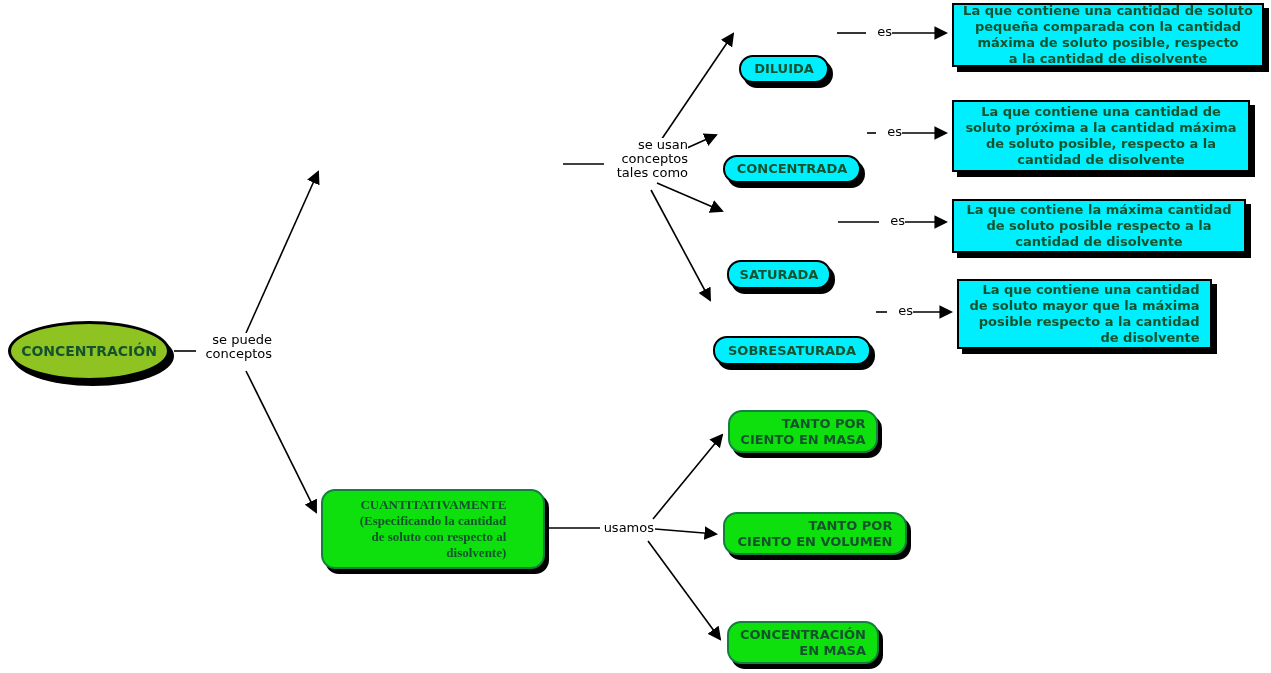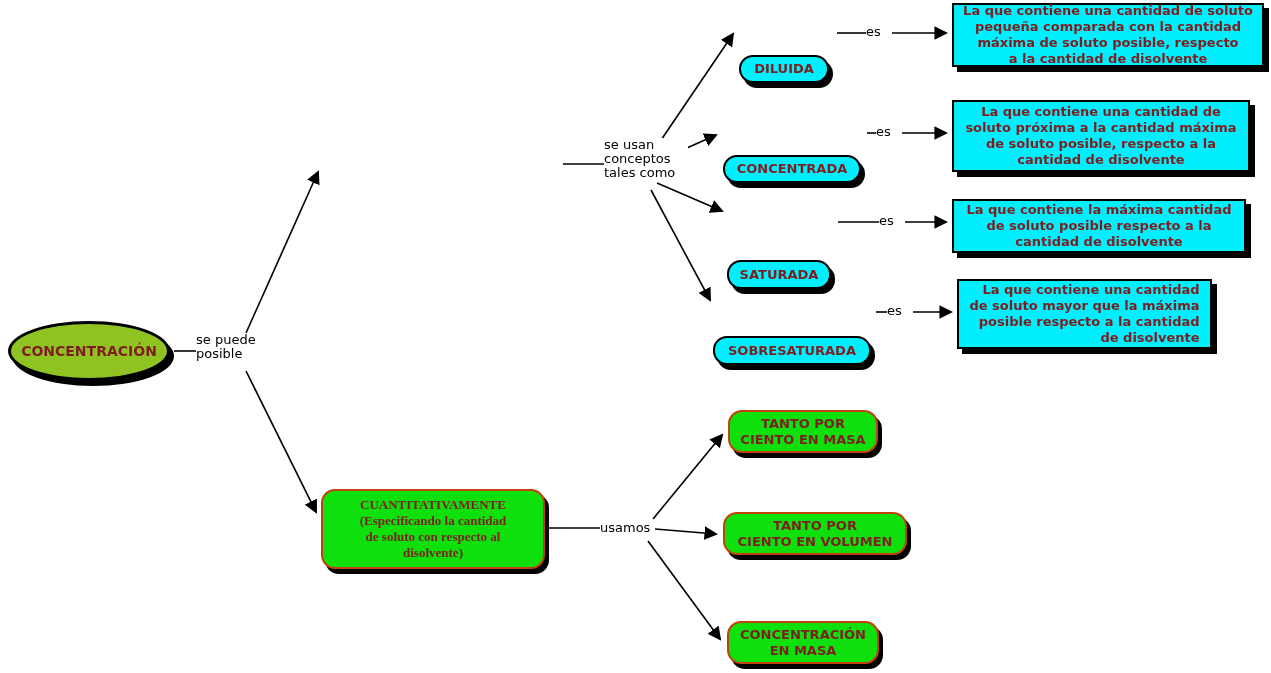--- a/index.html
+++ b/index.html
@@ -20,21 +20,21 @@
     left: 0; top: 0;
     width: 1271px;
     height: 673px;
   }
   .node {
     position: absolute;
     display: flex;
     align-items: center;
     justify-content: center;
     text-align: center;
-    color: #7f1d1d;
+    color: #14532d;
     font-weight: bold;
     font-size: 13px;
     line-height: 16px;
     white-space: pre-line;
     box-sizing: border-box;
     padding: 10px 6px;
   }
   .oval {
     background: #8FC322;
     border: 3px solid #000;
@@ -44,37 +44,38 @@
   }
   .round-cyan {
     background: #00EFFF;
     border: 2px solid #000;
     border-radius: 14px;
     box-shadow: 4px 5px 0 #000;
     margin-top: 36px;
   }
   .round-green {
     background: #0DE00D;
-    border: 2px solid #c2410c;
+    border: 2px solid #15803d;
     border-radius: 14px;
     box-shadow: 4px 5px 0 #000;
+    text-align: right;
   }
   .rect-cyan {
     background: #00EFFF;
     border: 2px solid #000;
     border-radius: 0;
     box-shadow: 5px 5px 0 #000;
   }
   .linklabel {
     position: absolute;
     color: #000;
     font-weight: normal;
     font-size: 13px;
     line-height: 14px;
-    text-align: left;
+    text-align: right;
     white-space: pre-line;
     background: #ffffff;
   }
 </style>
 </head>
 <body>
 
 <div class="canvas">
 
   <svg class="wires" viewBox="0 0 1271 673" xmlns="http://www.w3.org/2000/svg">
@@ -113,21 +114,21 @@
 
       <line x1="653" y1="519" x2="722" y2="435" marker-end="url(#arrow)"></line>
       <line x1="655" y1="529" x2="716" y2="534" marker-end="url(#arrow)"></line>
       <line x1="648" y1="541" x2="720" y2="639" marker-end="url(#arrow)"></line>
     </g>
   </svg>
 
   <div class="node oval" style="left:8px; top:321px; width:162px; height:60px;">CONCENTRACIÓN</div>
 
   <div class="linklabel" style="left:196px; top:333px; width:76px;">se puede
-posible</div>
+conceptos</div>
 
   <div class="linklabel" style="left:604px; top:138px; width:84px;">se usan
 conceptos
 tales como</div>
 
   <div class="linklabel" style="left:866px; top:25px; width:26px;">es</div>
   <div class="linklabel" style="left:876px; top:125px; width:26px;">es</div>
   <div class="linklabel" style="left:879px; top:214px; width:26px;">es</div>
   <div class="linklabel" style="left:887px; top:304px; width:26px;">es</div>
 

